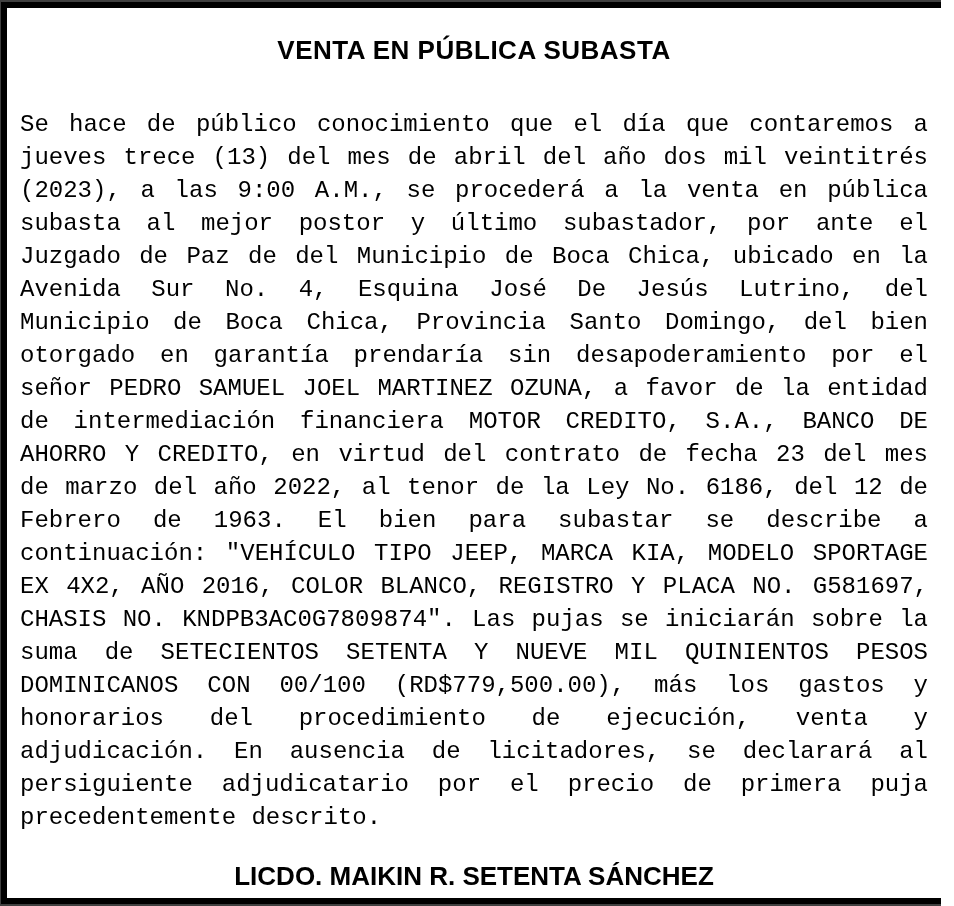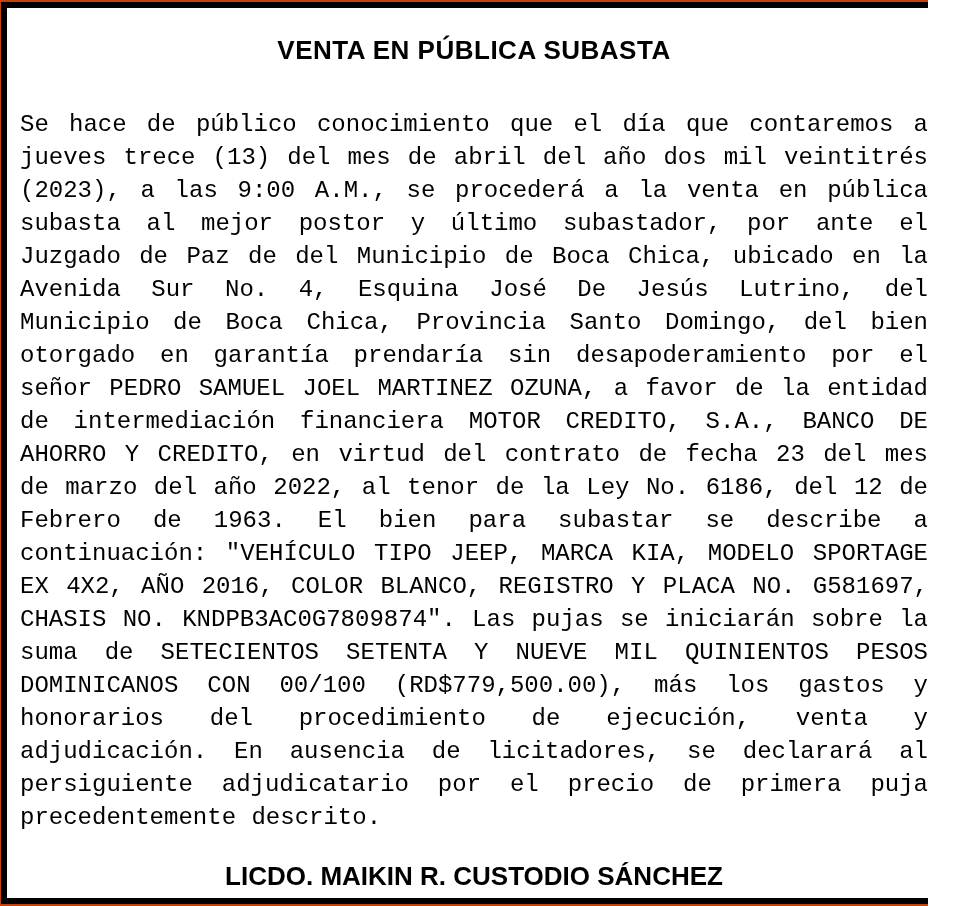--- a/index.html
+++ b/index.html
@@ -7,22 +7,23 @@
     margin: 0;
     padding: 0;
     background: #ffffff;
     color: #000000;
     font-family: "Liberation Sans", "DejaVu Sans", sans-serif;
   }
   .canvas {
     position: relative;
     width: 928px;
     height: 906px;
-    background: #c2410c;
+    background: #404040;
     overflow: hidden;
+    padding-left: 13px;
   }
   .page {
     position: absolute;
     left: 1px;
     top: 2px;
     width: 946px;
     height: 902px;
     box-sizing: border-box;
     border: 6px solid #000000;
     padding: 26px 13px 0 13px;
@@ -63,16 +64,16 @@
 <body>
 
 <div class="canvas">
   <div class="page">
     <h1 class="title">VENTA EN PÚBLICA SUBASTA</h1>
 
     <p class="body-text">Se hace de público conocimiento que el día que contaremos a jueves trece (13) del mes de abril del año dos mil veintitrés (2023), a las 9:00 A.M., se procederá a la venta en pública subasta al mejor postor y último subastador, por ante el Juzgado de Paz de del Municipio de Boca Chica, ubicado en la Avenida Sur No. 4, Esquina José De Jesús Lutrino, del Municipio de Boca Chica, Provincia Santo Domingo, del bien otorgado en garantía prendaría sin desapoderamiento por el señor PEDRO SAMUEL JOEL MARTINEZ OZUNA, a favor de la entidad de intermediación financiera MOTOR CREDITO, S.A., BANCO DE AHORRO Y CREDITO, en virtud del contrato de fecha 23 del mes de marzo del año 2022, al tenor de la Ley No. 6186, del 12 de Febrero de 1963. El bien para subastar se describe a continuación: "VEHÍCULO TIPO JEEP, MARCA KIA, MODELO SPORTAGE EX 4X2, AÑO 2016, COLOR BLANCO, REGISTRO Y PLACA NO. G581697, CHASIS NO. KNDPB3AC0G7809874". Las pujas se iniciarán sobre la suma de SETECIENTOS SETENTA Y NUEVE MIL QUINIENTOS PESOS DOMINICANOS CON 00/100 (RD$779,500.00), más los gastos y honorarios del procedimiento de ejecución, venta y adjudicación. En ausencia de licitadores, se declarará al persiguiente adjudicatario por el precio de primera puja precedentemente descrito.</p>
 
 
     <div class="signature">
-      <div>LICDO. MAIKIN R. CUSTODIO SÁNCHEZ</div>
+      <div>LICDO. MAIKIN R. SETENTA SÁNCHEZ</div>
     </div>
   </div>
 </div>
 
 </body></html>

